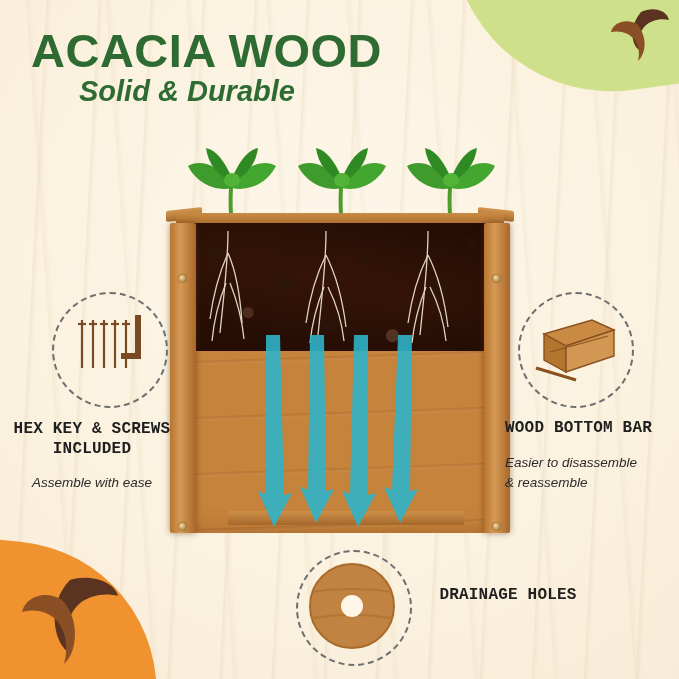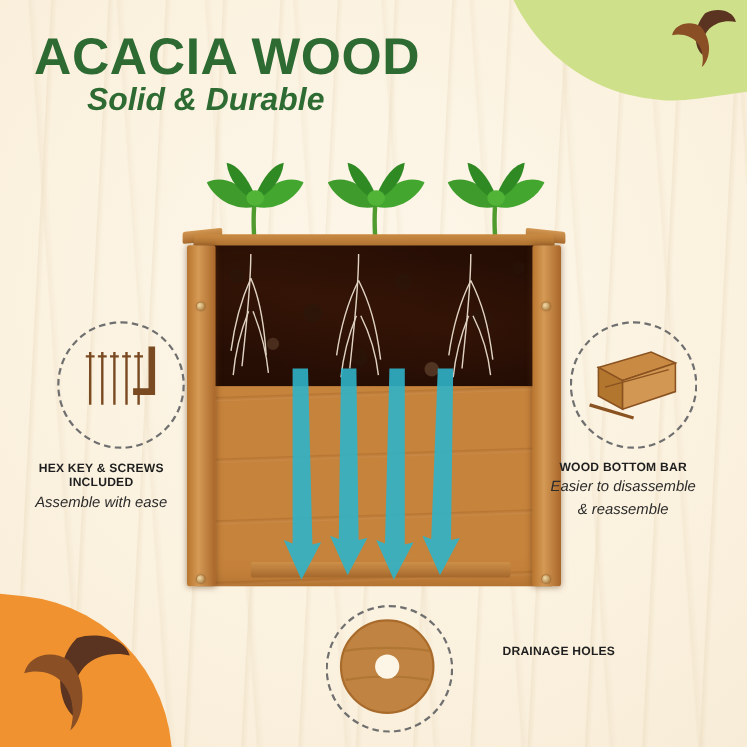--- a/index.html
+++ b/index.html
@@ -125,27 +125,27 @@
   
   .arrows{position:absolute;left:0;top:0;width:340px;height:335px;pointer-events:none;}
 
   
   .dashed-circle{
     position:absolute;border:2px dashed #6f6f6f;border-radius:50%;
     background:transparent;
   }
   .callout-text{position:absolute;}
   .callout-title{
-    color:#1f1f1f;font-size:11px;font-weight:bold;letter-spacing:.2px;line-height:1.22;
+    color:#1f1f1f;font-size:16px;font-weight:bold;letter-spacing:.2px;line-height:1.22;font-family:Liberation Mono, monospace;
   }
   .callout-sub{
-    color:#2b2b2b;font-size:13.5px;font-style:italic;line-height:1.25;margin-top:2px;
+    color:#2b2b2b;font-size:13.5px;font-style:italic;line-height:1.25;margin-top:16px;
   }
   .c-left{text-align:center;width:168px;left:8px;top:420px;}
-  .c-right{text-align:center;width:175px;left:479px;top:419px;}
+  .c-right{text-align:left;width:175px;left:505px;top:419px;}
   .c-bottom{text-align:center;width:190px;left:413px;top:586px;}
 </style>
 </head>
 <body>
 
 <div id="stage">
   <div class="grain"></div>
 
   <div class="corner-green"></div>
   <svg class="leaf-deco tr" width="70" height="60" viewBox="0 0 70 60">

